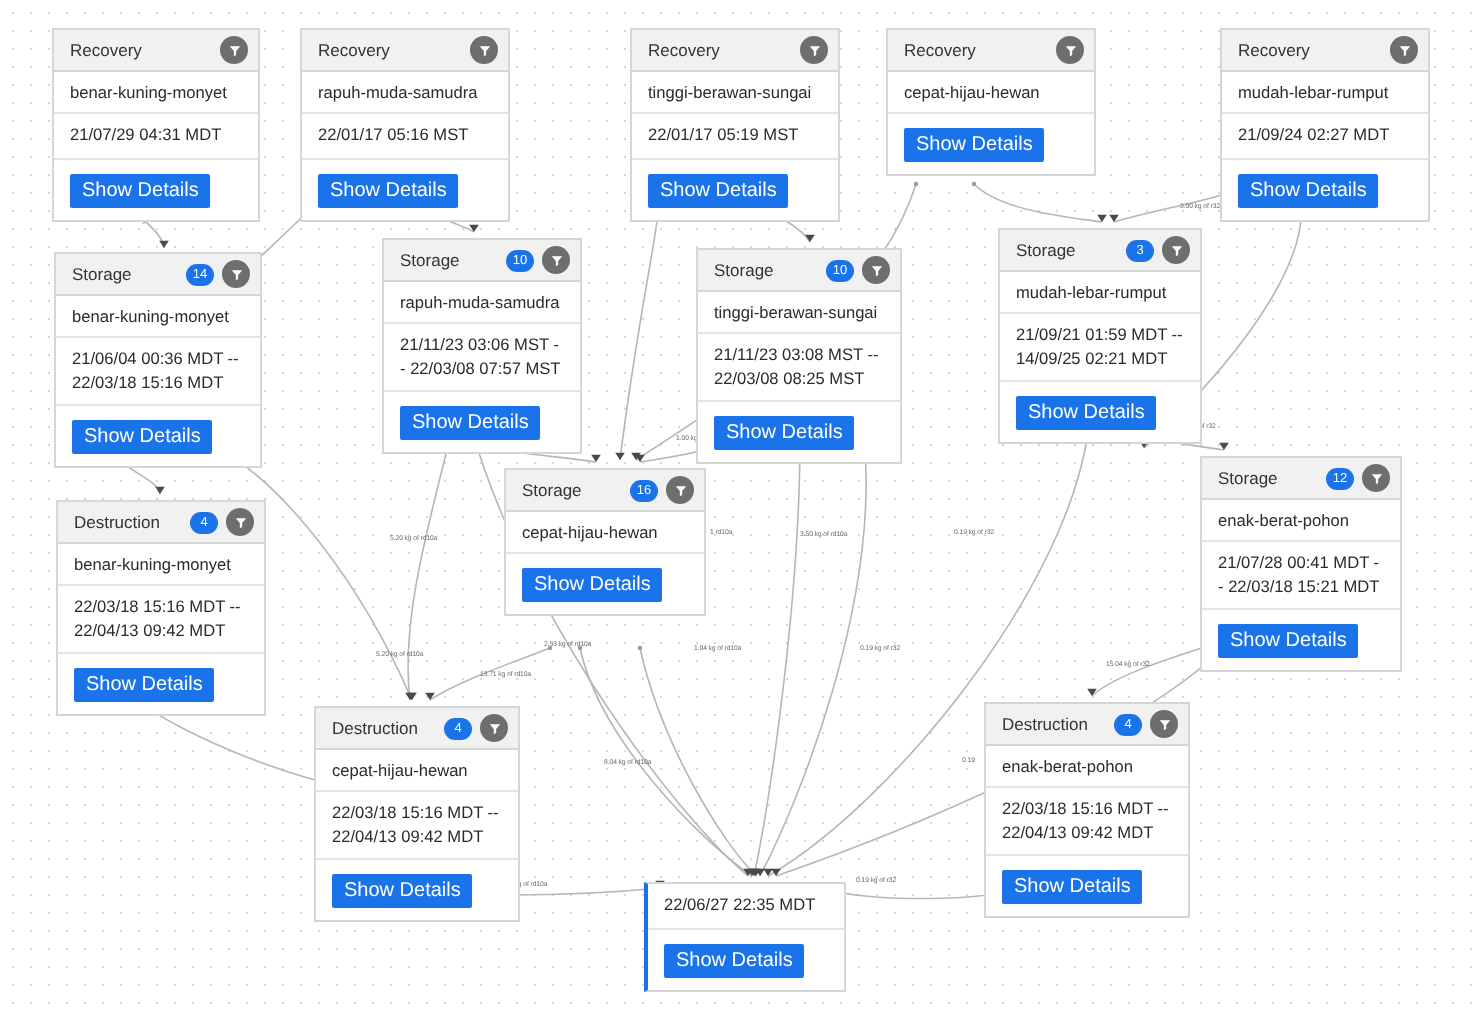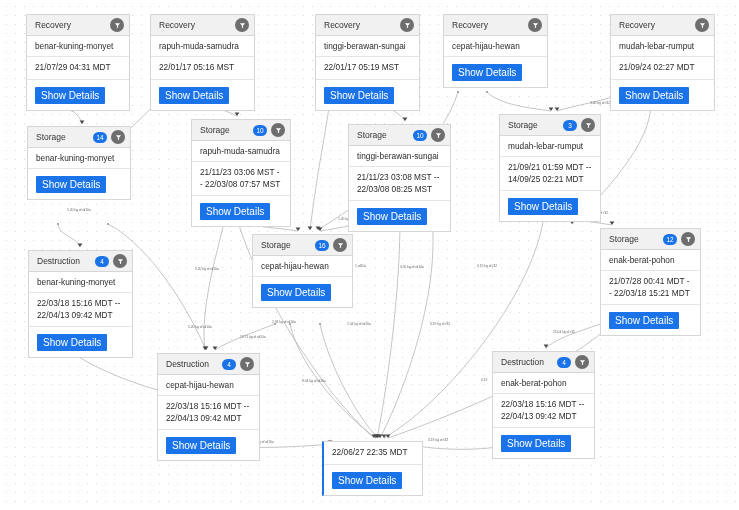--- a/index.html
+++ b/index.html
@@ -260,20 +260,21 @@
         <div class="hdr">
           <span class="title">Storage</span>
           <span class="badge">14</span>
           <span class="filt">
             <svg viewBox="0 0 24 24" aria-hidden="true">
               <path fill="#ffffff" d="M3 4h18l-7 8v7l-4 2v-9z"></path>
             </svg>
           </span>
         </div>
         <div class="row">benar-kuning-monyet</div>
+        <div class="row dates last">21/06/04 00:36 MDT -- 22/03/18 15:16 MDT</div>
         <div class="btnrow"><span class="btn">Show Details</span></div>
       </div>
       <div class="node" style="left: 191px; top: 119px; width: 100px;">
         <div class="hdr">
           <span class="title">Storage</span>
           <span class="badge">10</span>
           <span class="filt">
             <svg viewBox="0 0 24 24" aria-hidden="true">
               <path fill="#ffffff" d="M3 4h18l-7 8v7l-4 2v-9z"></path>
             </svg>

